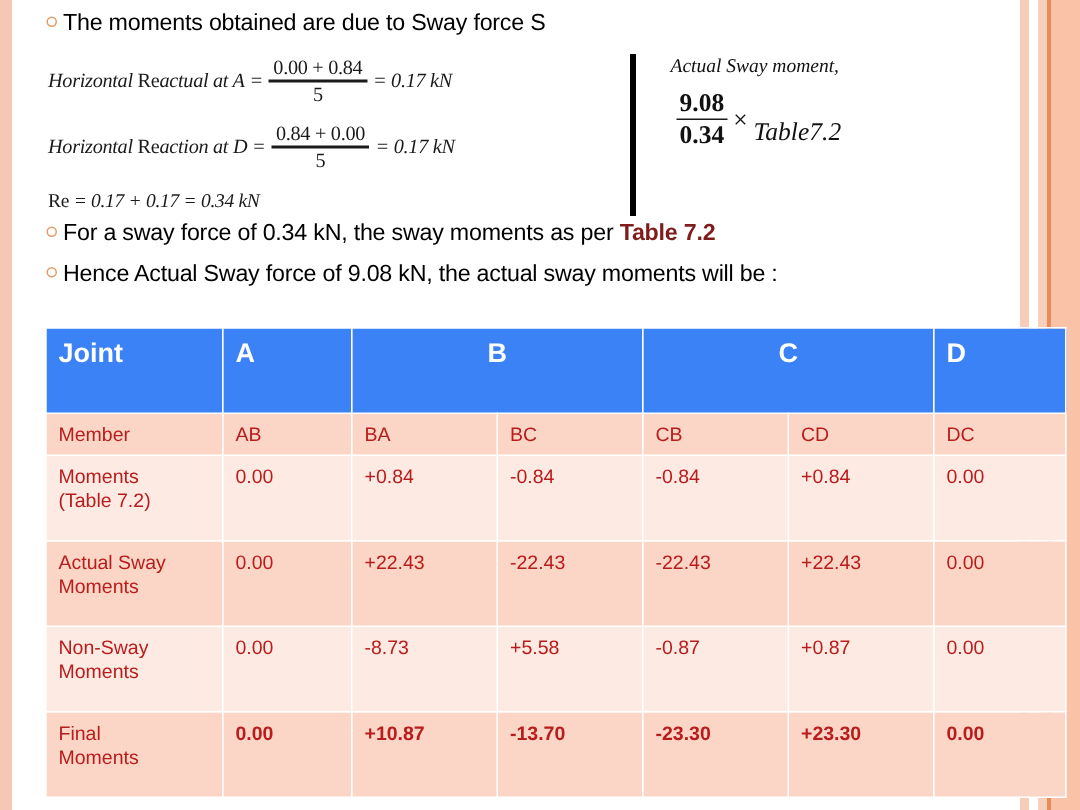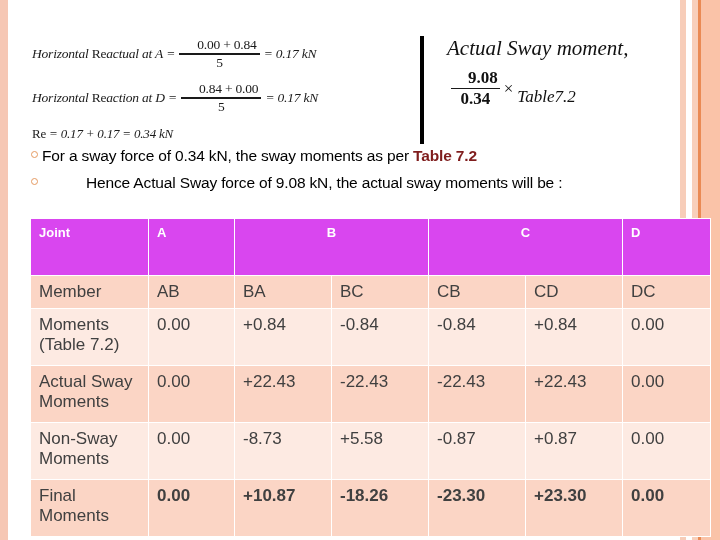--- a/index.html
+++ b/index.html
@@ -59,21 +59,21 @@
     font-size:15.5px;
     color:#000000;
     line-height:1.25;
     letter-spacing:-0.15px;
     white-space:nowrap;
   }
   .hl-red{color:#7f1d1d;font-weight:bold;}
 
   #b1{position:absolute;left:8px;top:6px;}
   #b2{position:absolute;left:8px;top:146px;}
-  #b3{position:absolute;left:8px;top:173px;gap:44px;}
+  #b3{position:absolute;left:8px;top:173px;}
 
   
   .eqzone{position:absolute;left:20px;top:34px;width:630px;height:112px;}
   .eq-left{position:absolute;left:0;top:0;width:380px;}
   .eq-divider{
     position:absolute;left:388px;top:2px;width:4px;height:108px;
     background:#000000;
   }
   .eq-right{position:absolute;left:415px;top:2px;width:230px;}
 
@@ -88,28 +88,28 @@
   .eqline .it{font-style:italic;}
   .eqline .up{font-style:normal;}
   #eqA{position:absolute;left:0;top:4px;}
   #eqD{position:absolute;left:0;top:48px;}
   #eqS{position:absolute;left:0;top:92px;font-size:13px;}
 
   .frac{
     display:inline-flex;flex-direction:column;align-items:center;
     vertical-align:middle;margin:0 4px;
   }
-  .frac .num{padding:0 3px;line-height:1.05;margin-left:15px;}
+  .frac .num{padding:0 3px;line-height:1.05;}
   .frac .bar{height:1.4px;background:#1a1a1a;width:100%;margin:1px 0;}
   .frac .den{padding:0 3px;line-height:1.05;}
 
   .eq-title{
     font-family:"Liberation Serif", serif;
     font-style:italic;
-    font-size:21px;
+    font-size:13px;
     color:#111;
     white-space:nowrap;
   }
   .eq-expr{
     display:flex;align-items:center;
     font-family:"Liberation Serif", serif;
     font-size:17px;color:#111;
     margin-top:8px;
   }
   .eq-expr .bigfrac .num,
@@ -117,32 +117,32 @@
   .eq-expr .tbl{font-style:italic;margin-left:4px;margin-top:17px;}
 
   
   #datatable{
     position:absolute;left:18px;top:218px;width:680px;
     border-collapse:collapse;
     table-layout:fixed;
   }
   #datatable th,#datatable td{
     padding:6px 8px;
-    font-size:17px;
-    color:#404040;
+    font-size:13px;
+    color:#b91c1c;
     text-align:left;
     vertical-align:top;
     border:1.5px solid #ffffff;
     line-height:1.18;
   }
   #datatable thead th{
-    background:#d946ef;
+    background:#3b82f6;
     color:#ffffff;
     font-weight:bold;
-    font-size:13px;
+    font-size:18px;
     height:44px;
     vertical-align:top;
   }
   #datatable thead th.ctr{text-align:center;}
   tr.shade-a td{background:#FBD5C5;}
   tr.shade-b td{background:#FDEAE2;}
   tr.final td{color:#C00000;font-weight:bold;background:#FBD5C5;}
   td.lbl{font-weight:normal;}
   tr.final td.lbl{font-weight:normal;}
   .rowtall td{height:44px;}
@@ -158,20 +158,26 @@
   <div class="stripes">
     <i class="s1"></i>
     <i class="s2"></i>
     <i class="s3"></i>
     <i class="s4"></i>
     <i class="s5"></i>
   </div>
 
   <div class="canvas">
 
+    <div class="bullet-row" id="b1">
+      <span class="bullet-mark">
+          <span class="ring"></span>
+        </span>
+      <span class="bullet-text">The moments obtained are due to Sway force S</span>
+    </div>
 
     <div class="eqzone">
 
       <div class="eq-left">
 
         <div class="eqline" id="eqA">
           <span class="it">Horizontal</span>&nbsp;<span class="up">Re</span><span class="it">actual at A</span>&nbsp;<span class="it">=</span>
           <span class="frac">
             <span class="num">0.00 + 0.84</span>
             <span class="bar"></span>
@@ -280,21 +286,21 @@
           <td>-8.73</td>
           <td>+5.58</td>
           <td>-0.87</td>
           <td>+0.87</td>
           <td>0.00</td>
         </tr>
         <tr class="shade-a final rowtall">
           <td class="lbl"><span>Final</span><br><span>Moments</span></td>
           <td>0.00</td>
           <td>+10.87</td>
-          <td>-18.26</td>
+          <td>-13.70</td>
           <td>-23.30</td>
           <td>+23.30</td>
           <td>0.00</td>
         </tr>
       </tbody>
     </table>
 
   </div>
 </div>
 

